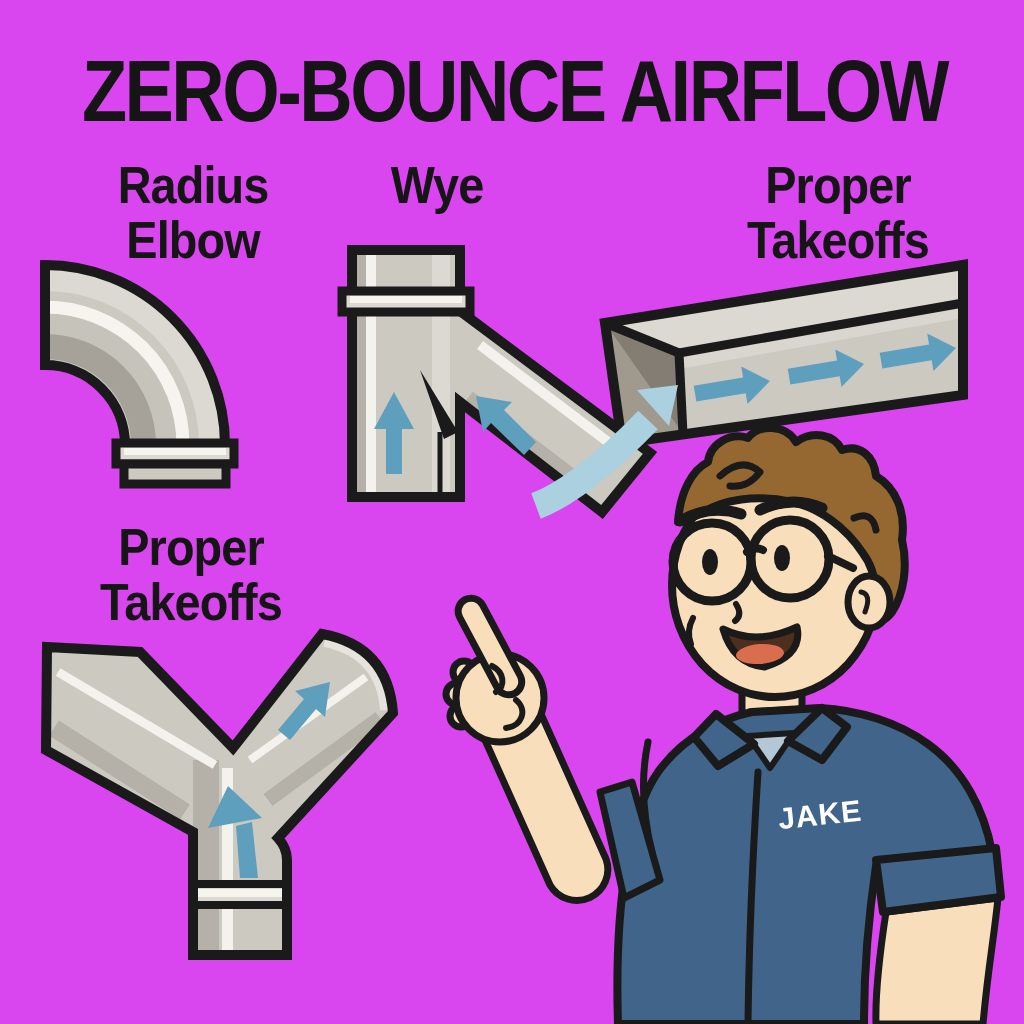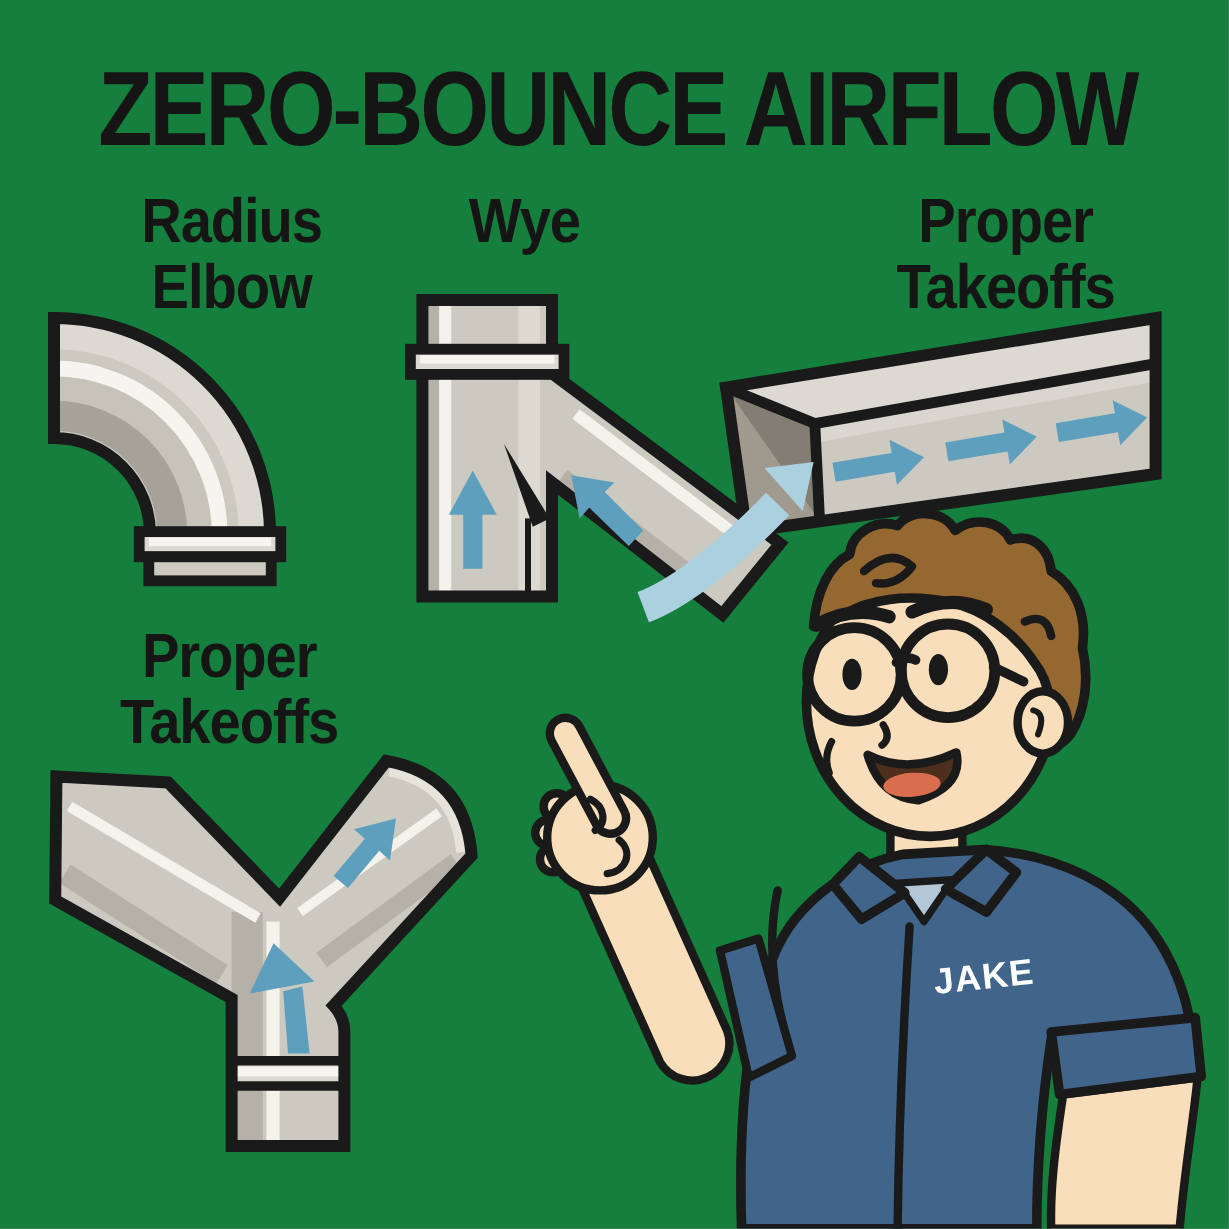--- a/index.html
+++ b/index.html
@@ -1,18 +1,18 @@
 <!DOCTYPE html>
 <html><head>
 <meta charset="utf-8">
 <style>
   html,body{margin:0;padding:0;background:#888;}
   #canvas{
     position:relative;width:1024px;height:1024px;overflow:hidden;
-    background:#15803d;font-family:"Liberation Sans",sans-serif;
+    background:#d946ef;font-family:"Liberation Sans",sans-serif;
   }
   #scene{position:absolute;left:0;top:0;width:1024px;height:1024px;}
   .title{
     position:absolute;left:0;right:0;top:40px;text-align:center;
     font-size:88px;font-weight:bold;color:#151515;letter-spacing:-3px;
     transform:scaleX(0.84);transform-origin:center top;white-space:nowrap;
   }
   .label{
     position:absolute;text-align:center;font-weight:bold;color:#151515;
     font-size:52px;line-height:1.06;letter-spacing:-1px;

